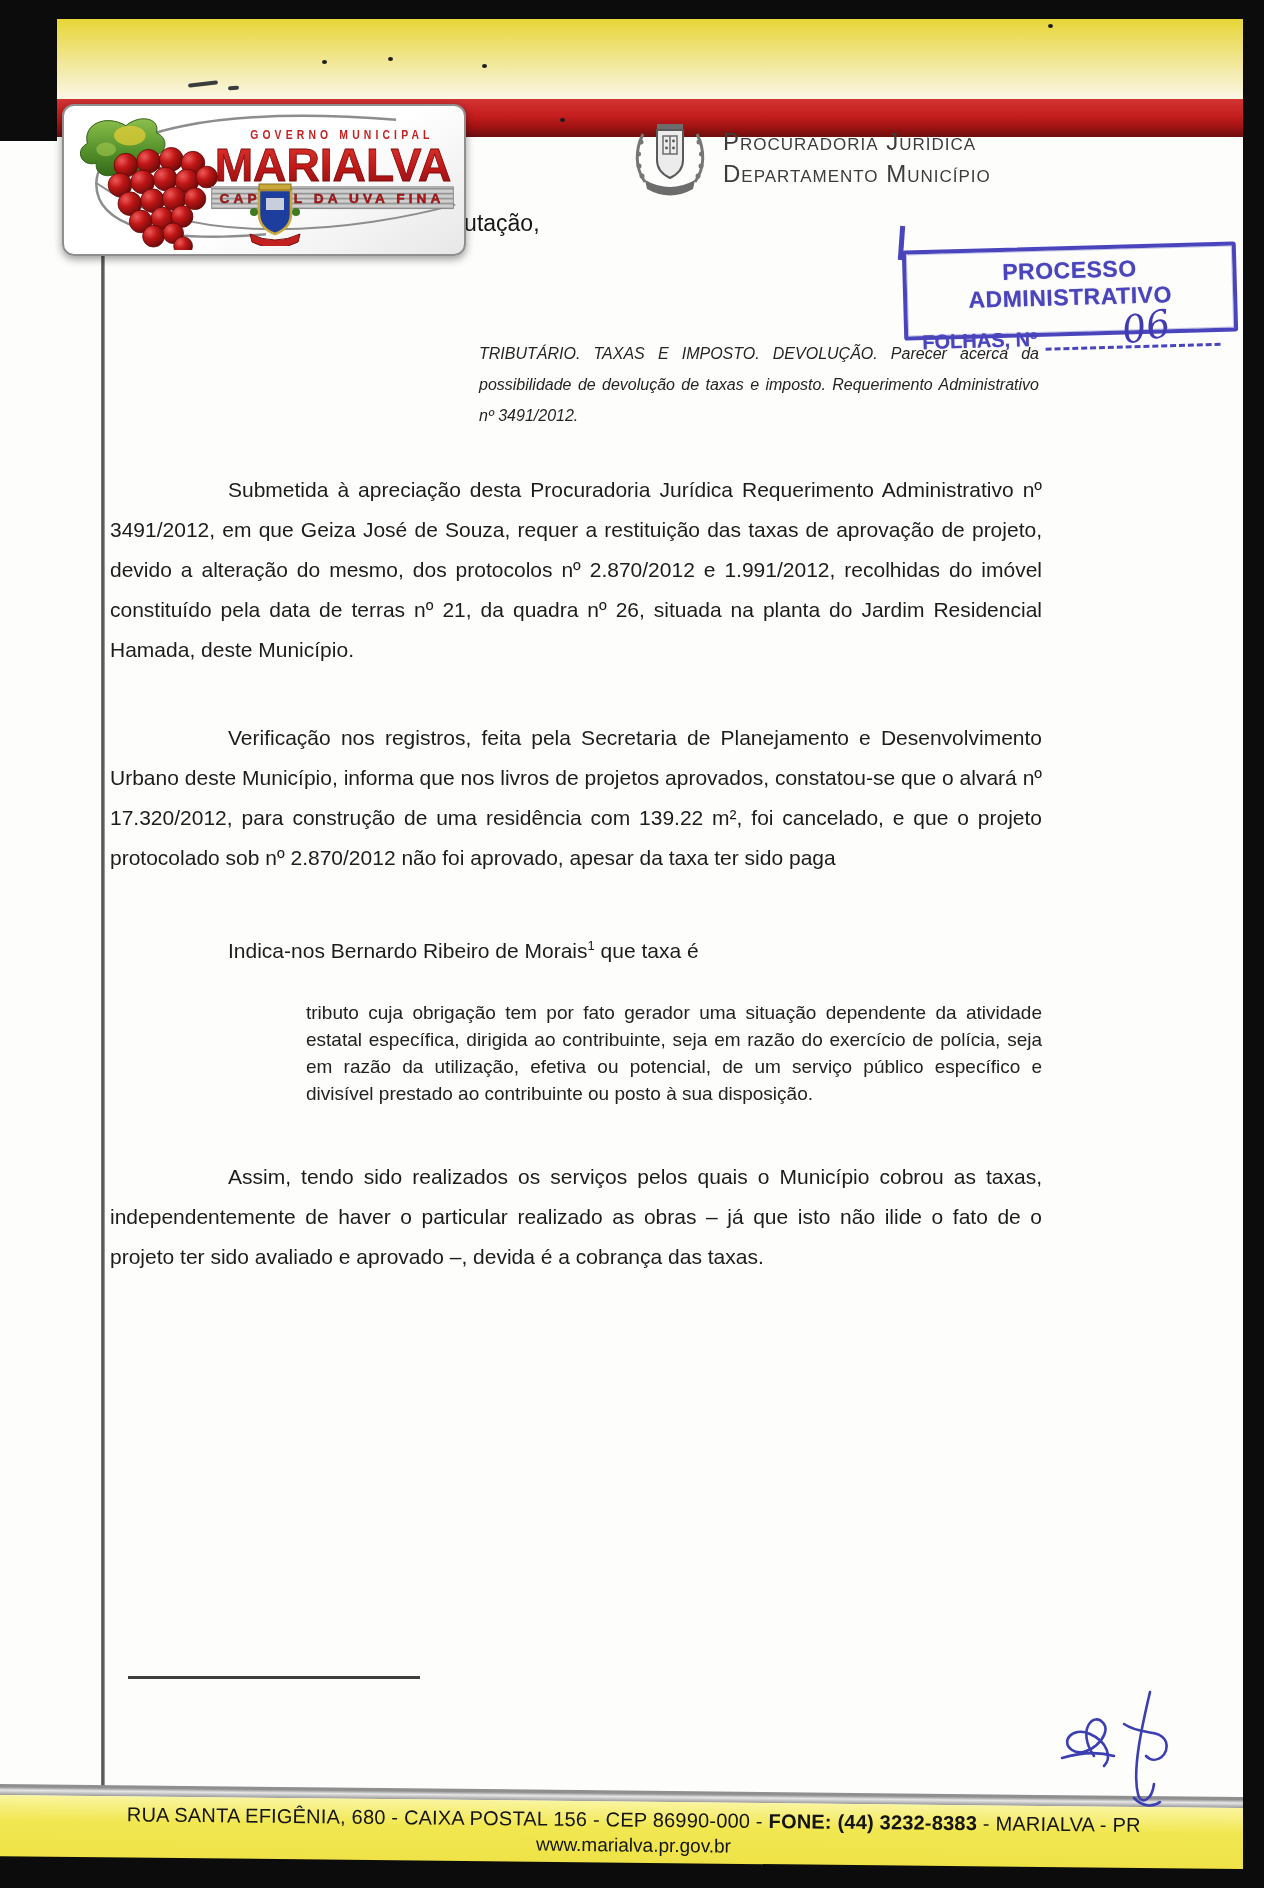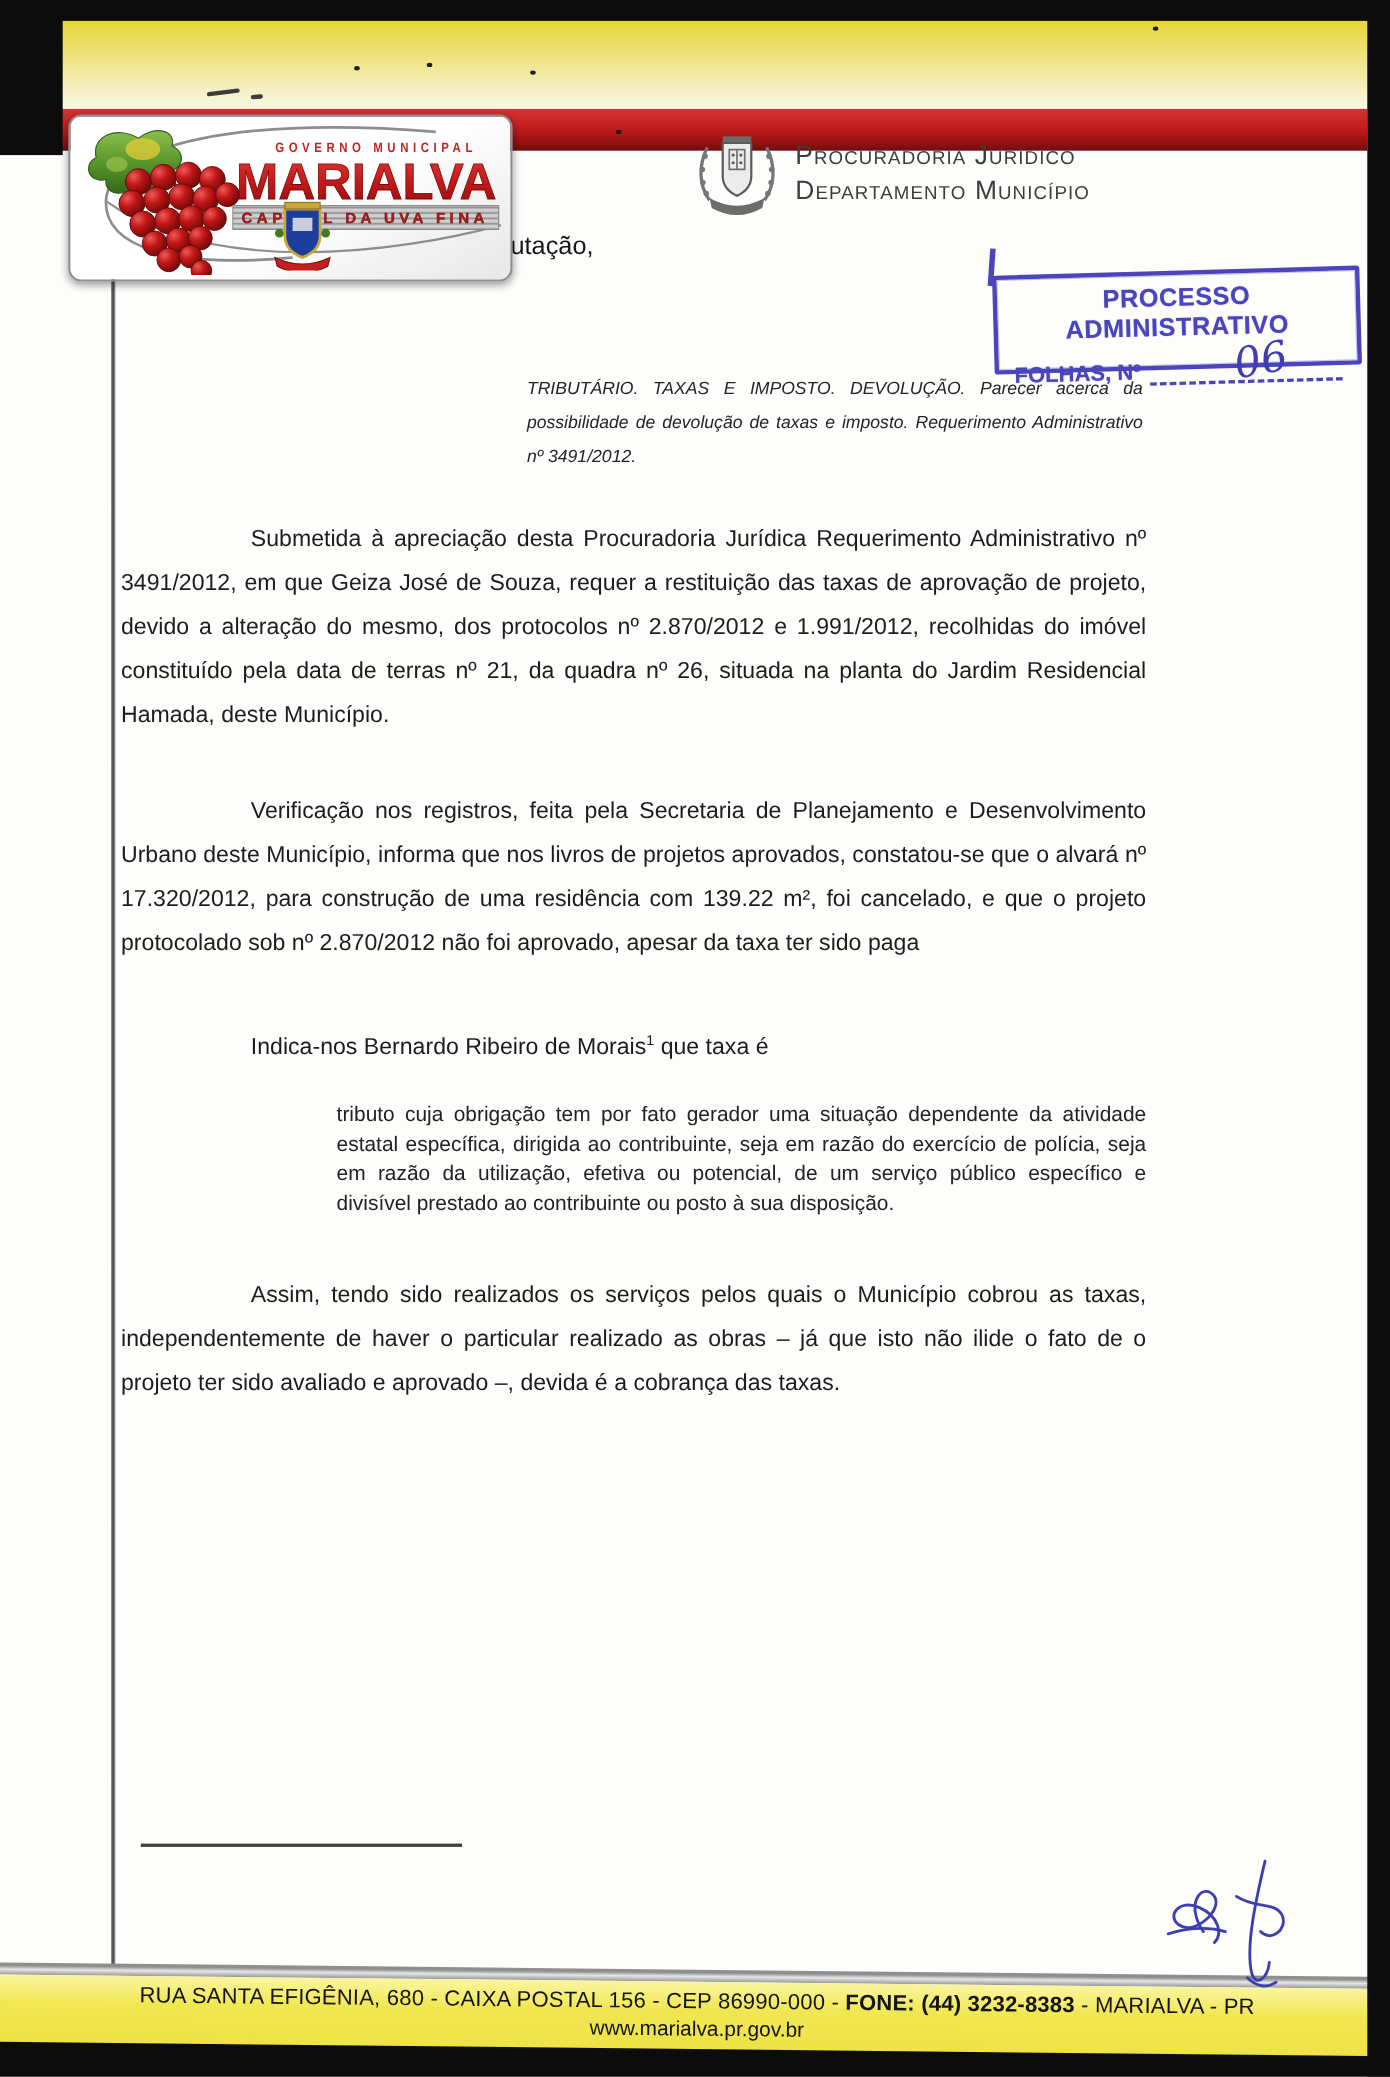--- a/index.html
+++ b/index.html
@@ -198,21 +198,21 @@
       <path d="M24,10 h26 v30 q0,12 -13,18 q-13,-6 -13,-18 Z" fill="#ececec" stroke="#5a5a5a" stroke-width="2"></path>
       <rect x="30" y="16" width="14" height="18" fill="none" stroke="#6c6c6c" stroke-width="1.5"></rect>
       <line x1="37" y1="16" x2="37" y2="34" stroke="#6c6c6c" stroke-width="1.5"></line>
       <circle cx="33.5" cy="21" r="1.4" fill="#555"></circle>
         <circle cx="40.5" cy="21" r="1.4" fill="#555"></circle>
       <circle cx="33.5" cy="28" r="1.4" fill="#555"></circle>
         <circle cx="40.5" cy="28" r="1.4" fill="#555"></circle>
       <path d="M12,60 Q37,74 62,60 l-2,9 Q37,82 14,69 Z" fill="#6c6c6c"></path>
     </svg>
     <div class="dept-text">
-      <div class="dept-line">Procuradoria Jurídico</div>
+      <div class="dept-line">Procuradoria Jurídica</div>
       <div class="dept-line">Departamento Município</div>
     </div>
   </div>
 
   <div class="addressee">Ao Sr. Secretário Municipal de Tributação,</div>
 
   <div class="stamp-pole"></div>
   <div class="stamp">
     <div class="stamp-title">PROCESSO ADMINISTRATIVO</div>
     <div class="stamp-row">

